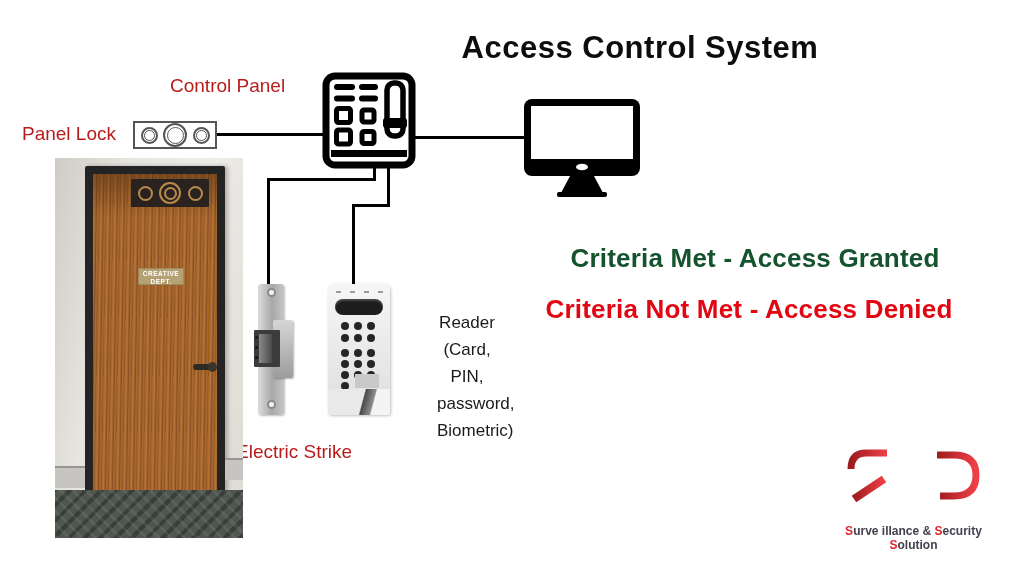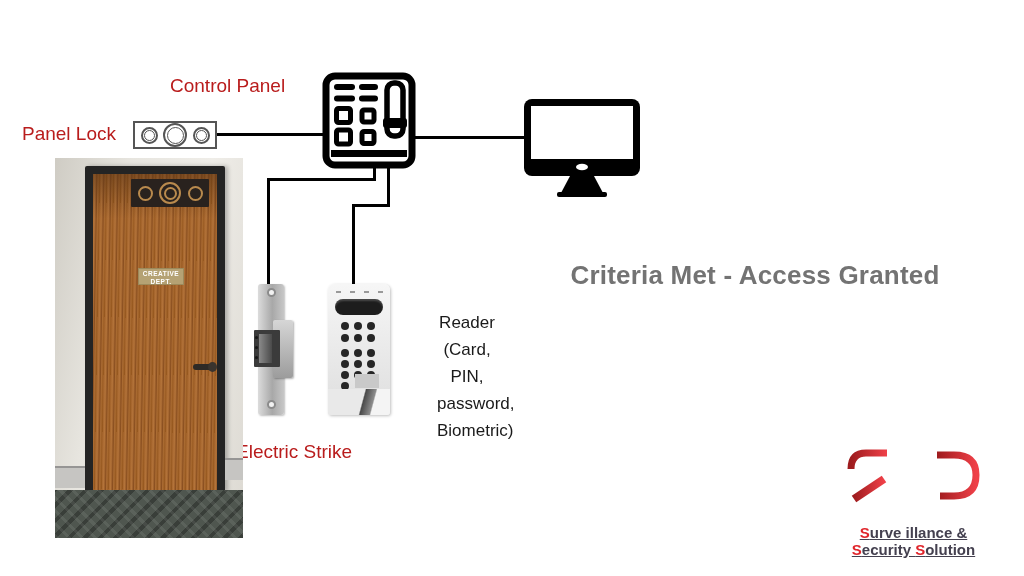--- a/index.html
+++ b/index.html
@@ -59,28 +59,29 @@
   .reader-label { left:393px; top:309px; width:104px; text-align:center; font-size:17px; line-height:27px; color:#1a1a1a; white-space:pre-line;padding-left:44px; }
 
   .status-line { position:absolute; text-align:center; font-weight:700; font-size:26px; letter-spacing:.2px; }
   .granted { left:490px; top:243px; width:530px; }
   .denied  { left:484px; top:294px; width:530px; }
 
   
   .logo { left:836px; top:444px; width:160px; height:100px; }
   .logo .brandsvg { position:absolute; left:6px; top:4px; }
   .logo .company { position:absolute; left:0; top:63px; width:155px; text-align:center; font-size:11.5px; letter-spacing:7px; color:#1b1b1b; font-weight:500; text-indent:7px; }
-  .logo .tagline { position:absolute; left:0; top:80px; width:155px; text-align:center; font-size:15px; font-weight:700; color:#44404f;text-decoration:underline; }
+  .logo .tagline { position:absolute; left:0; top:80px; width:155px; text-align:center; font-size:12px; font-weight:700; color:#44404f; }
   .logo .tagline .red-s { color:#e0252b; }
 </style>
 </head>
 <body>
 
 <div id="stage">
 
+  <div class="abs title">Access Control System</div>
 
   <div class="abs lbl" style="left:170px; top:75px;">Control Panel</div>
   <div class="abs lbl" style="left:22px; top:123px;">Panel Lock</div>
   <div class="abs lbl" style="left:236px; top:441px;">Electric Strike</div>
   <div class="abs reader-label">Reader
 (Card, PIN,
 password,
 Biometric)</div>
 
   <div class="wire" style="left:216px; top:133px; width:108px; height:3px;"></div>
@@ -179,21 +180,22 @@
       <div class="key" style="left:26px; top:76px;"></div>
       <div class="key" style="left:39px; top:76px;"></div>
     <div class="key" style="left:13px; top:87px;"></div>
       <div class="key" style="left:26px; top:87px;"></div>
       <div class="key" style="left:39px; top:87px;"></div>
     <div class="key" style="left:13px; top:98px;"></div>
     <div class="cardpad"></div>
     <div class="base"></div>
   </div>
 
-  <div class="status-line granted" style="color: #737373; margin-top: 17px;">Criteria Met - Access Granted</div>
+  <div class="status-line granted" style="color: #14532d;">Criteria Met - Access Granted</div>
+  <div class="status-line denied" style="color: rgb(226, 6, 19);">Criteria Not Met - Access Denied</div>
 
   <div class="abs logo">
     <svg class="brandsvg" width="140" height="58" viewBox="0 0 140 58" aria-label="RED">
       <defs>
         <linearGradient id="redg" x1="0" y1="0" x2="1" y2="0">
           <stop offset="0" stop-color="#9e1c1e"></stop>
             <stop offset="1" stop-color="#ef4048"></stop>
         </linearGradient>
       </defs>
       <path d="M9,21 Q9,5 24,5 L45,5" fill="none" stroke="url(#redg)" stroke-width="7"></path>

